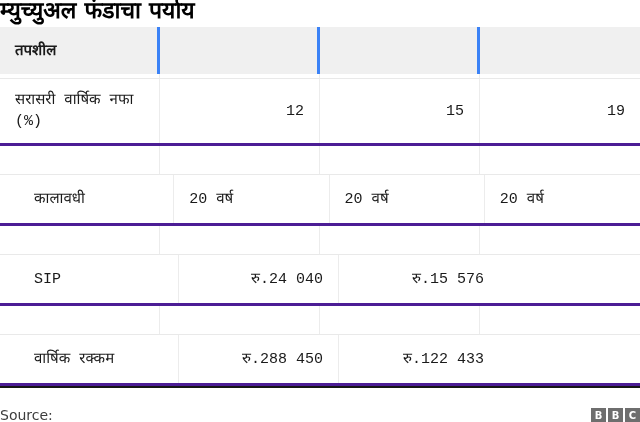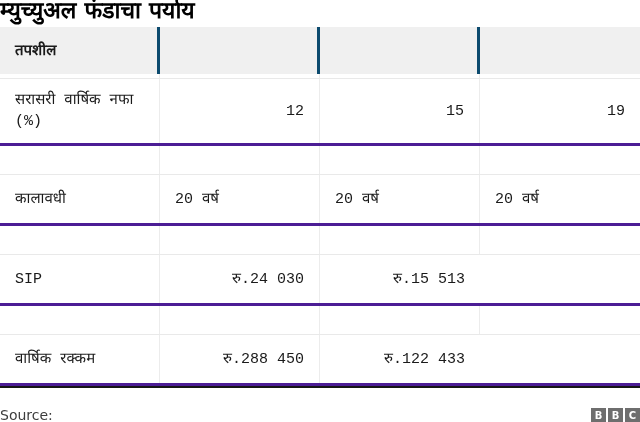--- a/index.html
+++ b/index.html
@@ -34,37 +34,37 @@
     padding: 0 15px;
     font-size: 15px;
     line-height: 21px;
     color: #1a1a1a;
   }
 
   
   .row.hdr { height: 47px; }
   .row.hdr .cell {
     background: #f0f0f0;
-    border-right: 3px solid #0c4a6e;
+    border-right: 3px solid #3b82f6;
   }
   .row.hdr .cell:last-child { border-right: none; }
   .row.hdr .cell.lbl { font-weight: 700; }
 
   
   .row.gap .cell { border-right: 1px solid #ececec; }
   .row.gap .cell:last-child { border-right: none; }
   .row.gap.g1 { height: 4px; }
   .row.gap.g2 { height: 28px; }
 
   
   .row.data { border-top: 1px solid #e9e9e9; border-bottom: 3px solid #4c1d95; font-family: Liberation Mono, monospace; }
   .row.data .cell { border-right: 1px solid #ececec; }
   .row.data .cell:last-child { border-right: none; }
   .row.data.r1 { height: 68px; }
-  .row.data.r2, .row.data.r3, .row.data.r4 { height: 52px; }
+  .row.data.r2, .row.data.r3, .row.data.r4 { height: 52px; padding-left: 19px; }
   .cell.num { justify-content: flex-end; text-align: right; }
   .cell.left { justify-content: flex-start; text-align: left; }
 
   
   .bottom-rule { height: 2px; background: #161616; width: 640px; }
   .footer {
     height: 30px;
     display: flex;
     align-items: center;
     justify-content: space-between;
@@ -127,22 +127,22 @@
 
     <div class="row gap g2">
       <div class="cell"></div>
         <div class="cell"></div>
         <div class="cell"></div>
         <div class="cell"></div>
     </div>
 
     <div class="row data r3">
       <div class="cell left">SIP</div>
-      <div class="cell num">रु.24 030</div>
-      <div class="cell num">रु.15 513</div>
+      <div class="cell num">रु.24 040</div>
+      <div class="cell num">रु.15 576</div>
     </div>
 
     <div class="row gap g2">
       <div class="cell"></div>
         <div class="cell"></div>
         <div class="cell"></div>
         <div class="cell"></div>
     </div>
 
     <div class="row data r4">

